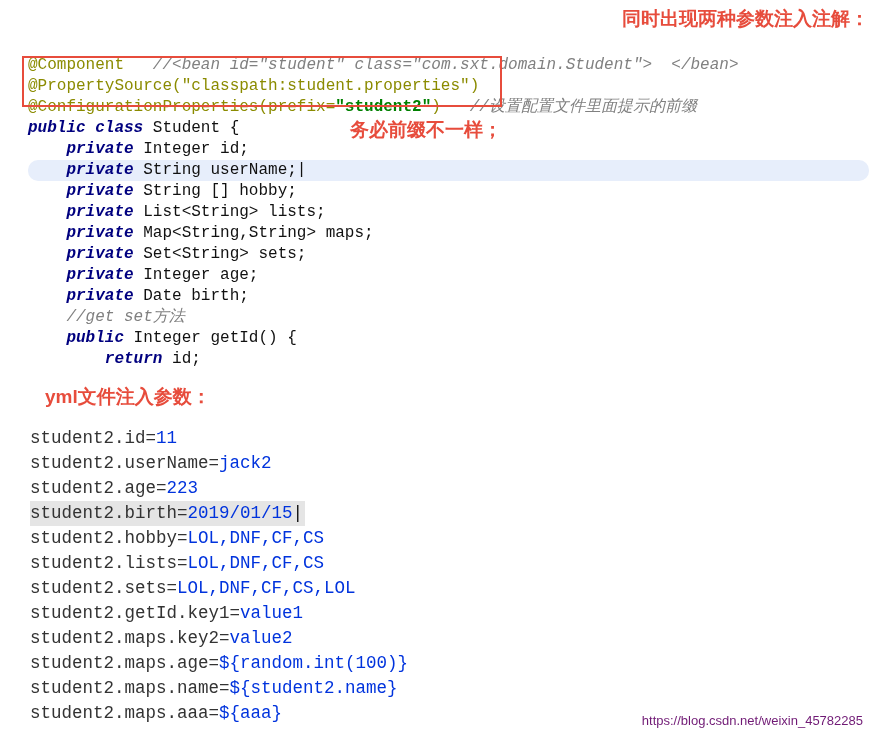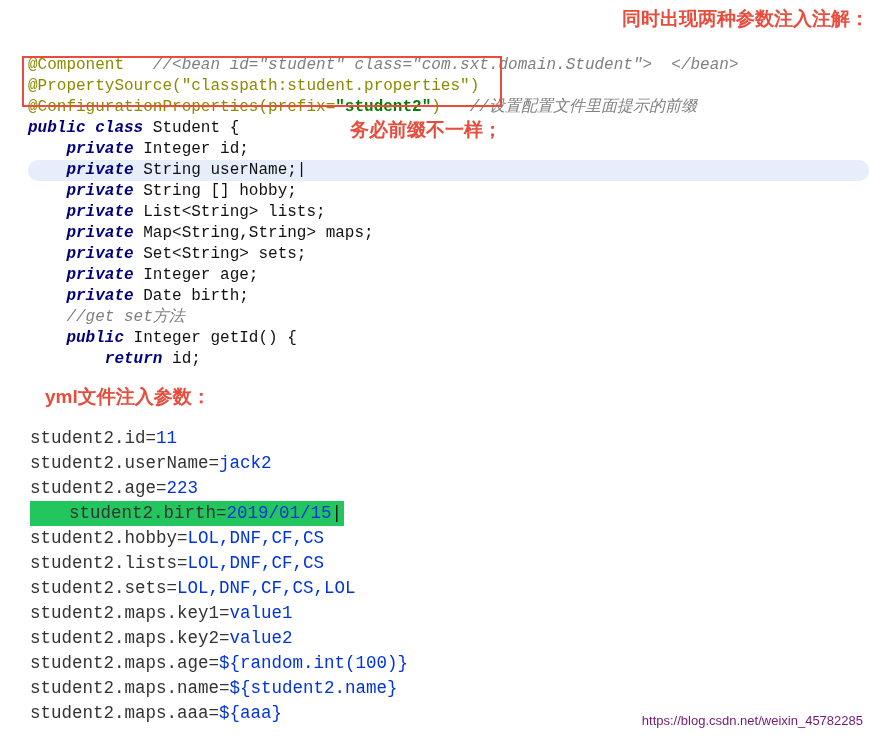--- a/index.html
+++ b/index.html
@@ -76,24 +76,23 @@
     }
     .watermark {
       position: absolute;
       right: 6px;
       bottom: 4px;
       color: #701a75;
       font-size: 13px;
       font-family: Liberation Sans, sans-serif;
     }
     .hl-prop {
-      background: #22c55e;
+      background: #e5e5e5;
       display: inline-block;
       padding-right: 2px;
-      padding-left: 39px;
     }
   </style>
 </head>
 <body>
 
 <div class="title-top heading-red">同时出现两种参数注入注解：</div>
 
 <div class="code-block">
 <span><span class="atn">@Component</span>   <span class="comment">//&lt;bean id="student" class="com.sxt.domain.Student"&gt;  &lt;/bean&gt;</span></span>
 <span><span class="atn">@PropertySource("classpath:student.properties")</span></span>
@@ -117,20 +116,20 @@
 
 <div class="yml-title heading-red">yml文件注入参数：</div>
 
 <div class="properties-block" id="props-container"><span><span class="prop-key">student2.id</span><span class="eq">=</span><span class="value-blue">11</span></span>
 <span><span class="prop-key">student2.userName</span><span class="eq">=</span><span class="value-blue">jack2</span></span>
 <span><span class="prop-key">student2.age</span><span class="eq">=</span><span class="value-blue">223</span></span>
 <span class="hl-prop"><span class="prop-key">student2.birth</span><span class="eq">=</span><span class="value-blue">2019/01/15</span><span class="black">|</span></span>
 <span><span class="prop-key">student2.hobby</span><span class="eq">=</span><span class="value-blue">LOL,DNF,CF,CS</span></span>
 <span><span class="prop-key">student2.lists</span><span class="eq">=</span><span class="value-blue">LOL,DNF,CF,CS</span></span>
 <span><span class="prop-key">student2.sets</span><span class="eq">=</span><span class="value-blue">LOL,DNF,CF,CS,LOL</span></span>
-<span><span class="prop-key">student2.maps.key1</span><span class="eq">=</span><span class="value-blue">value1</span></span>
+<span><span class="prop-key">student2.getId.key1</span><span class="eq">=</span><span class="value-blue">value1</span></span>
 <span><span class="prop-key">student2.maps.key2</span><span class="eq">=</span><span class="value-blue">value2</span></span>
 <span><span class="prop-key">student2.maps.age</span><span class="eq">=</span><span class="value-blue">${random.int(100)}</span></span>
 <span><span class="prop-key">student2.maps.name</span><span class="eq">=</span><span class="value-blue">${student2.name}</span></span>
 <span><span class="prop-key">student2.maps.aaa</span><span class="eq">=</span><span class="value-blue">${aaa}</span></span>
 </div>
 
 <div class="watermark">https://blog.csdn.net/weixin_45782285</div>
 
 </body></html>

